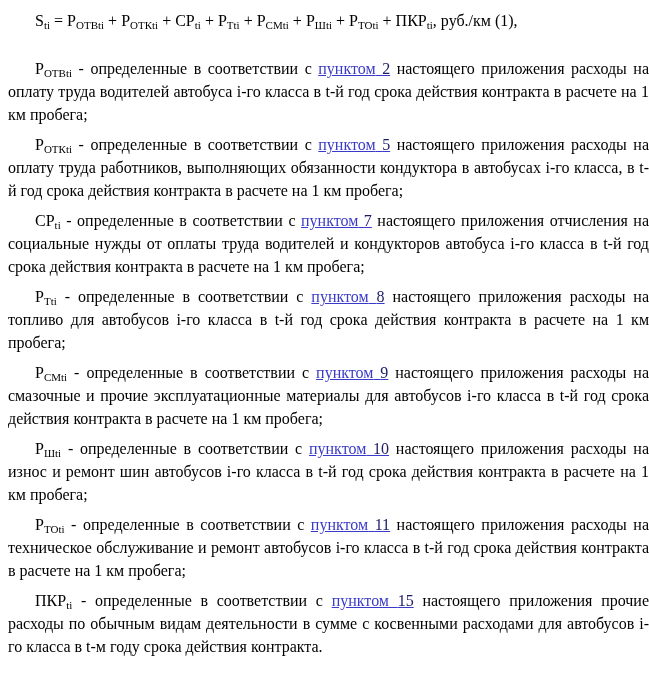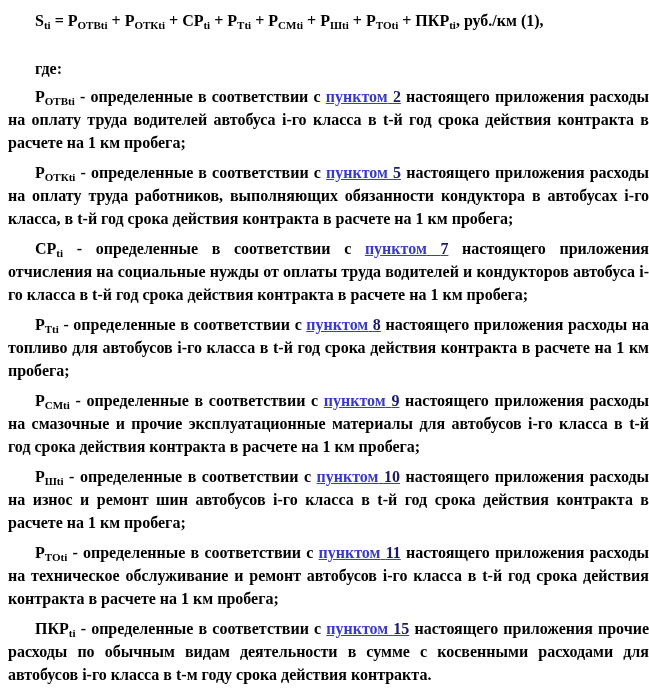--- a/index.html
+++ b/index.html
@@ -11,21 +11,20 @@
     width: 649px;
     height: 689px;
     overflow: hidden;
     font-family: "Liberation Serif", serif;
     font-size: 16px;
     line-height: 23px;
     color: #000000;
   }
   .doc {
     padding: 9px 0 0 8px;
-    font-weight: bold;
   }
   p {
     margin: 0;
     text-align: justify;
     text-indent: 27px;
   }
   p.formula {
     text-align: left;
     white-space: nowrap;
     margin-bottom: 25px;
@@ -52,21 +51,20 @@
   }
   a.punkt-link .num {
     color: #1b1b66;
   }
 </style>
 </head>
 <body>
 
 <div class="doc">
   <p class="formula"><span class="sym"><span class="base">S</span><sub class="subsc">ti</sub></span><span class="op">=</span><span class="sym"><span class="base">Р</span><sub class="subsc">ОТВti</sub></span><span class="op">+</span><span class="sym"><span class="base">Р</span><sub class="subsc">ОТКti</sub></span><span class="op">+</span><span class="sym"><span class="base">СР</span><sub class="subsc">ti</sub></span><span class="op">+</span><span class="sym"><span class="base">Р</span><sub class="subsc">Тti</sub></span><span class="op">+</span><span class="sym"><span class="base">Р</span><sub class="subsc">СМti</sub></span><span class="op">+</span><span class="sym"><span class="base">Р</span><sub class="subsc">Шti</sub></span><span class="op">+</span><span class="sym"><span class="base">Р</span><sub class="subsc">ТОti</sub></span><span class="op">+</span><span class="sym"><span class="base">ПКР</span><sub class="subsc">ti</sub></span><span class="suffix">, руб./км (1),</span></p>
-  <p class="where">где:</p>
   <div id="definitions">
       <p class="def"><span class="sym"><span class="base">Р</span><sub class="subsc">ОТВti</sub></span><span class="intro"> - определенные в соответствии с </span><a class="punkt-link"><span class="word">пунктом</span> <span class="num">2</span></a><span class="rest"> настоящего приложения расходы на оплату труда водителей автобуса i-го класса в t-й год срока действия контракта в расчете на 1 км пробега;</span></p>
       <p class="def"><span class="sym"><span class="base">Р</span><sub class="subsc">ОТКti</sub></span><span class="intro"> - определенные в соответствии с </span><a class="punkt-link"><span class="word">пунктом</span> <span class="num">5</span></a><span class="rest"> настоящего приложения расходы на оплату труда работников, выполняющих обязанности кондуктора в автобусах i-го класса, в t-й год срока действия контракта в расчете на 1 км пробега;</span></p>
       <p class="def"><span class="sym"><span class="base">СР</span><sub class="subsc">ti</sub></span><span class="intro"> - определенные в соответствии с </span><a class="punkt-link"><span class="word">пунктом</span> <span class="num">7</span></a><span class="rest"> настоящего приложения отчисления на социальные нужды от оплаты труда водителей и кондукторов автобуса i-го класса в t-й год срока действия контракта в расчете на 1 км пробега;</span></p>
       <p class="def"><span class="sym"><span class="base">Р</span><sub class="subsc">Тti</sub></span><span class="intro"> - определенные в соответствии с </span><a class="punkt-link"><span class="word">пунктом</span> <span class="num">8</span></a><span class="rest"> настоящего приложения расходы на топливо для автобусов i-го класса в t-й год срока действия контракта в расчете на 1 км пробега;</span></p>
       <p class="def"><span class="sym"><span class="base">Р</span><sub class="subsc">СМti</sub></span><span class="intro"> - определенные в соответствии с </span><a class="punkt-link"><span class="word">пунктом</span> <span class="num">9</span></a><span class="rest"> настоящего приложения расходы на смазочные и прочие эксплуатационные материалы для автобусов i-го класса в t-й год срока действия контракта в расчете на 1 км пробега;</span></p>
       <p class="def"><span class="sym"><span class="base">Р</span><sub class="subsc">Шti</sub></span><span class="intro"> - определенные в соответствии с </span><a class="punkt-link"><span class="word">пунктом</span> <span class="num">10</span></a><span class="rest"> настоящего приложения расходы на износ и ремонт шин автобусов i-го класса в t-й год срока действия контракта в расчете на 1 км пробега;</span></p>
       <p class="def"><span class="sym"><span class="base">Р</span><sub class="subsc">ТОti</sub></span><span class="intro"> - определенные в соответствии с </span><a class="punkt-link"><span class="word">пунктом</span> <span class="num">11</span></a><span class="rest"> настоящего приложения расходы на техническое обслуживание и ремонт автобусов i-го класса в t-й год срока действия контракта в расчете на 1 км пробега;</span></p>
       <p class="def"><span class="sym"><span class="base">ПКР</span><sub class="subsc">ti</sub></span><span class="intro"> - определенные в соответствии с </span><a class="punkt-link"><span class="word">пунктом</span> <span class="num">15</span></a><span class="rest"> настоящего приложения прочие расходы по обычным видам деятельности в сумме с косвенными расходами для автобусов i-го класса в t-м году срока действия контракта.</span></p>
     </div>

